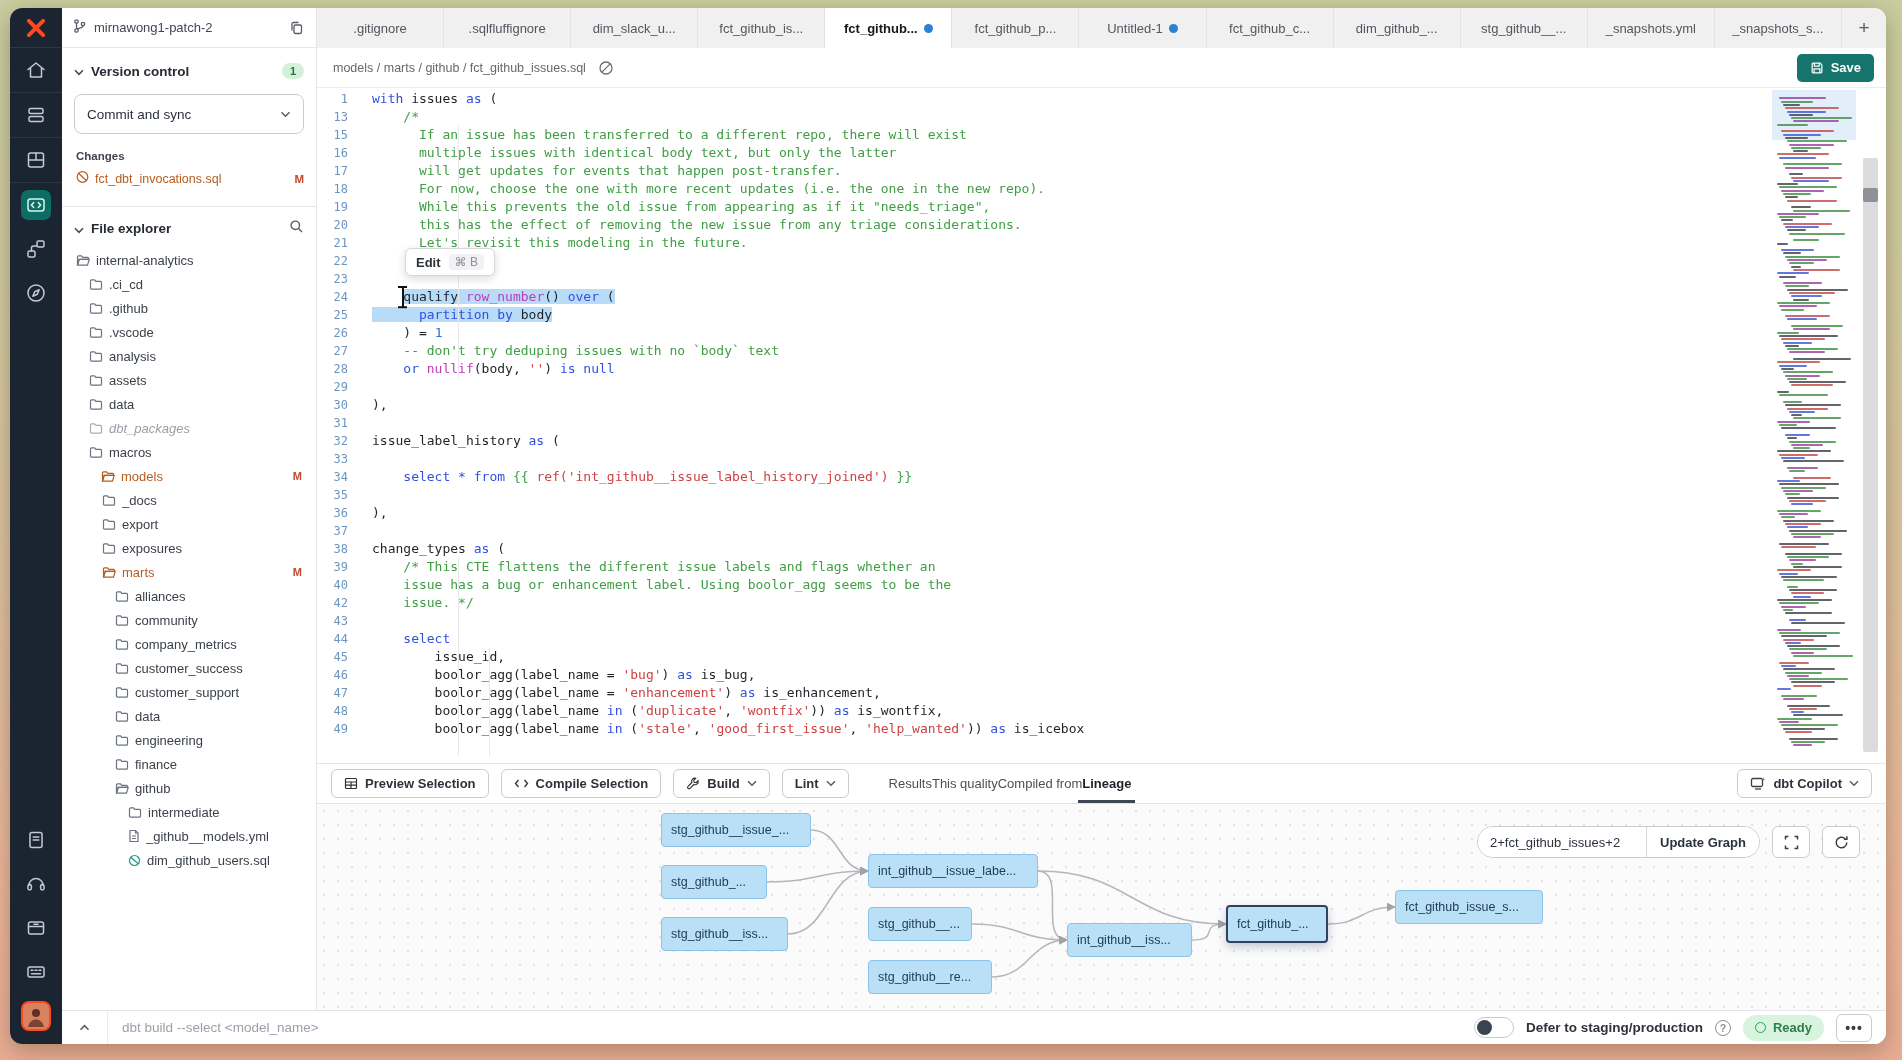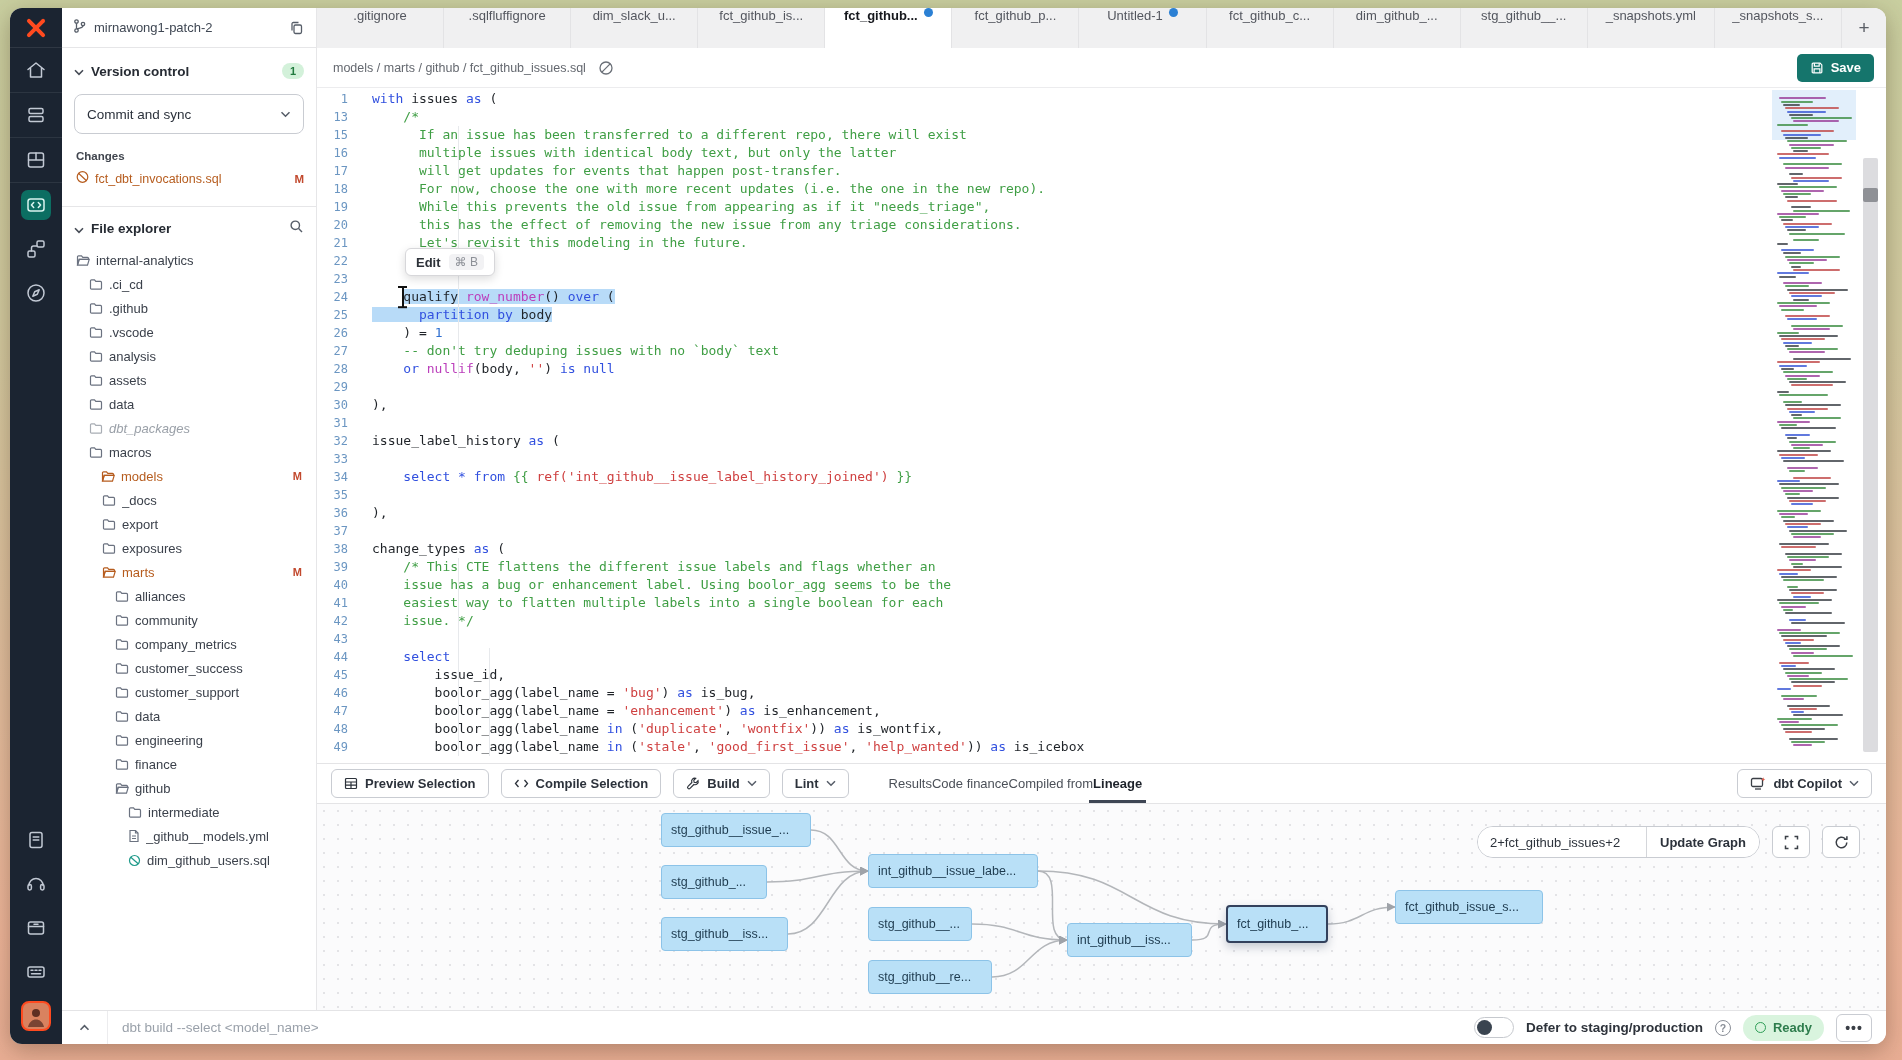--- a/index.html
+++ b/index.html
@@ -37,21 +37,21 @@
   .fe { border-top:1px solid #e6e6e8; margin-top:14px; flex:1; display:flex; flex-direction:column; min-height:0; }
   .tree { flex:1; overflow:hidden; padding-top:2px; }
   .trow { height:24px; display:flex; align-items:center; gap:6px; font-size:13px; color:#3b414b; cursor:pointer; white-space:nowrap; }
   .trow .lbl { overflow:hidden; text-overflow:ellipsis; flex:1; }
   .trow.mod { color:#b65c1e; }
   .trow.muted { color:#9aa0a8; font-style:italic; }
   .trow .mbadge { color:#c2492e; font-weight:700; font-size:11px; margin-right:14px; }
   
   .main { flex:1; min-width:0; display:flex; flex-direction:column; }
   .tabbar { height:40px; flex:none; background:#f0f0f1; display:flex; align-items:stretch; }
-  .tab { flex:1 1 0; min-width:0; display:flex; justify-content:center; gap:6px;
+  .tab { flex:1 1 0; min-width:0; display:flex; align-items:center; justify-content:center; gap:6px;
     font-size:13px; color:#53565e; border-right:1px solid #e3e3e5; cursor:pointer; white-space:nowrap; padding:0 6px; }
   .tab.active { background:#fff; color:#16181d; font-weight:700; }
   .dot { width:9px; height:9px; border-radius:50%; background:#2b80d4; flex:none; }
   .plustab { width:44px; flex:none; display:flex; align-items:center; justify-content:center; font-size:19px; color:#5a5e66; cursor:pointer; }
   .crumbrow { height:40px; flex:none; background:#fff; display:flex; align-items:center; padding:0 12px 0 16px; gap:10px; border-bottom:1px solid #ececee; }
   .crumb { font-size:12.5px; color:#64686f; }
   .savebtn { margin-left:auto; background:#15756c; color:#fff; border:none; border-radius:5px; height:28px; padding:0 13px;
     font-size:13px; font-weight:700; display:flex; align-items:center; gap:7px; cursor:pointer; }
   
   .editor { position:relative; flex:1; min-height:0; background:#fff; overflow:hidden; font-family:"DejaVu Sans Mono",monospace; }
@@ -596,21 +596,20 @@
                 <div class="cl"><span class="gut">31</span><span class="ct"></span></div>
                 <div class="cl"><span class="gut">32</span><span class="ct"><span class="p">issue_label_history </span><span class="k">as</span><span class="p"> (</span></span></div>
                 <div class="cl"><span class="gut">33</span><span class="ct"></span></div>
                 <div class="cl"><span class="gut">34</span><span class="ct"><span class="p">    </span><span class="k">select</span><span class="p"> </span><span class="k">*</span><span class="p"> </span><span class="k">from</span><span class="p"> </span><span class="j">{{ </span><span class="s">ref('int_github__issue_label_history_joined')</span><span class="j"> }}</span></span></div>
                 <div class="cl"><span class="gut">35</span><span class="ct"></span></div>
                 <div class="cl"><span class="gut">36</span><span class="ct"><span class="p">),</span></span></div>
                 <div class="cl"><span class="gut">37</span><span class="ct"></span></div>
                 <div class="cl"><span class="gut">38</span><span class="ct"><span class="p">change_types </span><span class="k">as</span><span class="p"> (</span></span></div>
                 <div class="cl"><span class="gut">39</span><span class="ct"><span class="c">    /* This CTE flattens the different issue labels and flags whether an</span></span></div>
                 <div class="cl"><span class="gut">40</span><span class="ct"><span class="c">    issue has a bug or enhancement label. Using boolor_agg seems to be the</span></span></div>
-                <div class="cl"><span class="gut">41</span><span class="ct"><span class="c">    easiest way to flatten multiple labels into a single boolean for each</span></span></div>
                 <div class="cl"><span class="gut">42</span><span class="ct"><span class="c">    issue. */</span></span></div>
                 <div class="cl"><span class="gut">43</span><span class="ct"></span></div>
                 <div class="cl"><span class="gut">44</span><span class="ct"><span class="p">    </span><span class="k">select</span></span></div>
                 <div class="cl"><span class="gut">45</span><span class="ct"><span class="p">        issue_id,</span></span></div>
                 <div class="cl"><span class="gut">46</span><span class="ct"><span class="p">        boolor_agg(label_name = </span><span class="s">'bug'</span><span class="p">) </span><span class="k">as</span><span class="p"> is_bug,</span></span></div>
                 <div class="cl"><span class="gut">47</span><span class="ct"><span class="p">        boolor_agg(label_name = </span><span class="s">'enhancement'</span><span class="p">) </span><span class="k">as</span><span class="p"> is_enhancement,</span></span></div>
                 <div class="cl"><span class="gut">48</span><span class="ct"><span class="p">        boolor_agg(label_name </span><span class="k">in</span><span class="p"> (</span><span class="s">'duplicate'</span><span class="p">, </span><span class="s">'wontfix'</span><span class="p">)) </span><span class="k">as</span><span class="p"> is_wontfix,</span></span></div>
                 <div class="cl"><span class="gut">49</span><span class="ct"><span class="p">        boolor_agg(label_name </span><span class="k">in</span><span class="p"> (</span><span class="s">'stale'</span><span class="p">, </span><span class="s">'good_first_issue'</span><span class="p">, </span><span class="s">'help_wanted'</span><span class="p">)) </span><span class="k">as</span><span class="p"> is_icebox</span></span></div>
               </div>
             <div class="guide" style="left:141px; top:38px; height:252px;"></div>
@@ -831,21 +830,21 @@
                 </svg>
               </button>
               <button class="tbtn">
                 <span>Lint</span>
                 <svg width="10" height="7" viewBox="0 0 10 7" fill="none" stroke="#565d68" stroke-width="1.5">
                   <path d="M1 1.3 5 5.3 9 1.3"></path>
                 </svg>
               </button>
             <div class="ttabs" id="ttabs">
                 <div class="ttab">Results</div>
-                <div class="ttab">Code finance</div>
+                <div class="ttab">This quality</div>
                 <div class="ttab">Compiled from</div>
                 <div class="ttab active">Lineage</div>
               </div>
             <button class="tbtn copilot">
               <svg width="16" height="15" viewBox="0 0 16 15" fill="none" stroke="#3a3f46" stroke-width="1.3">
                 <rect x="1.5" y="2.5" width="11" height="8" rx="1.5"></rect>
                   <path d="M5 13h6"></path>
                 <path d="M13.2 1.2l.6 1.5 1.5.6-1.5.6-.6 1.5-.6-1.5-1.5-.6 1.5-.6z" fill="#e05c4b" stroke="none"></path>
               </svg>
               <span>dbt Copilot</span>

